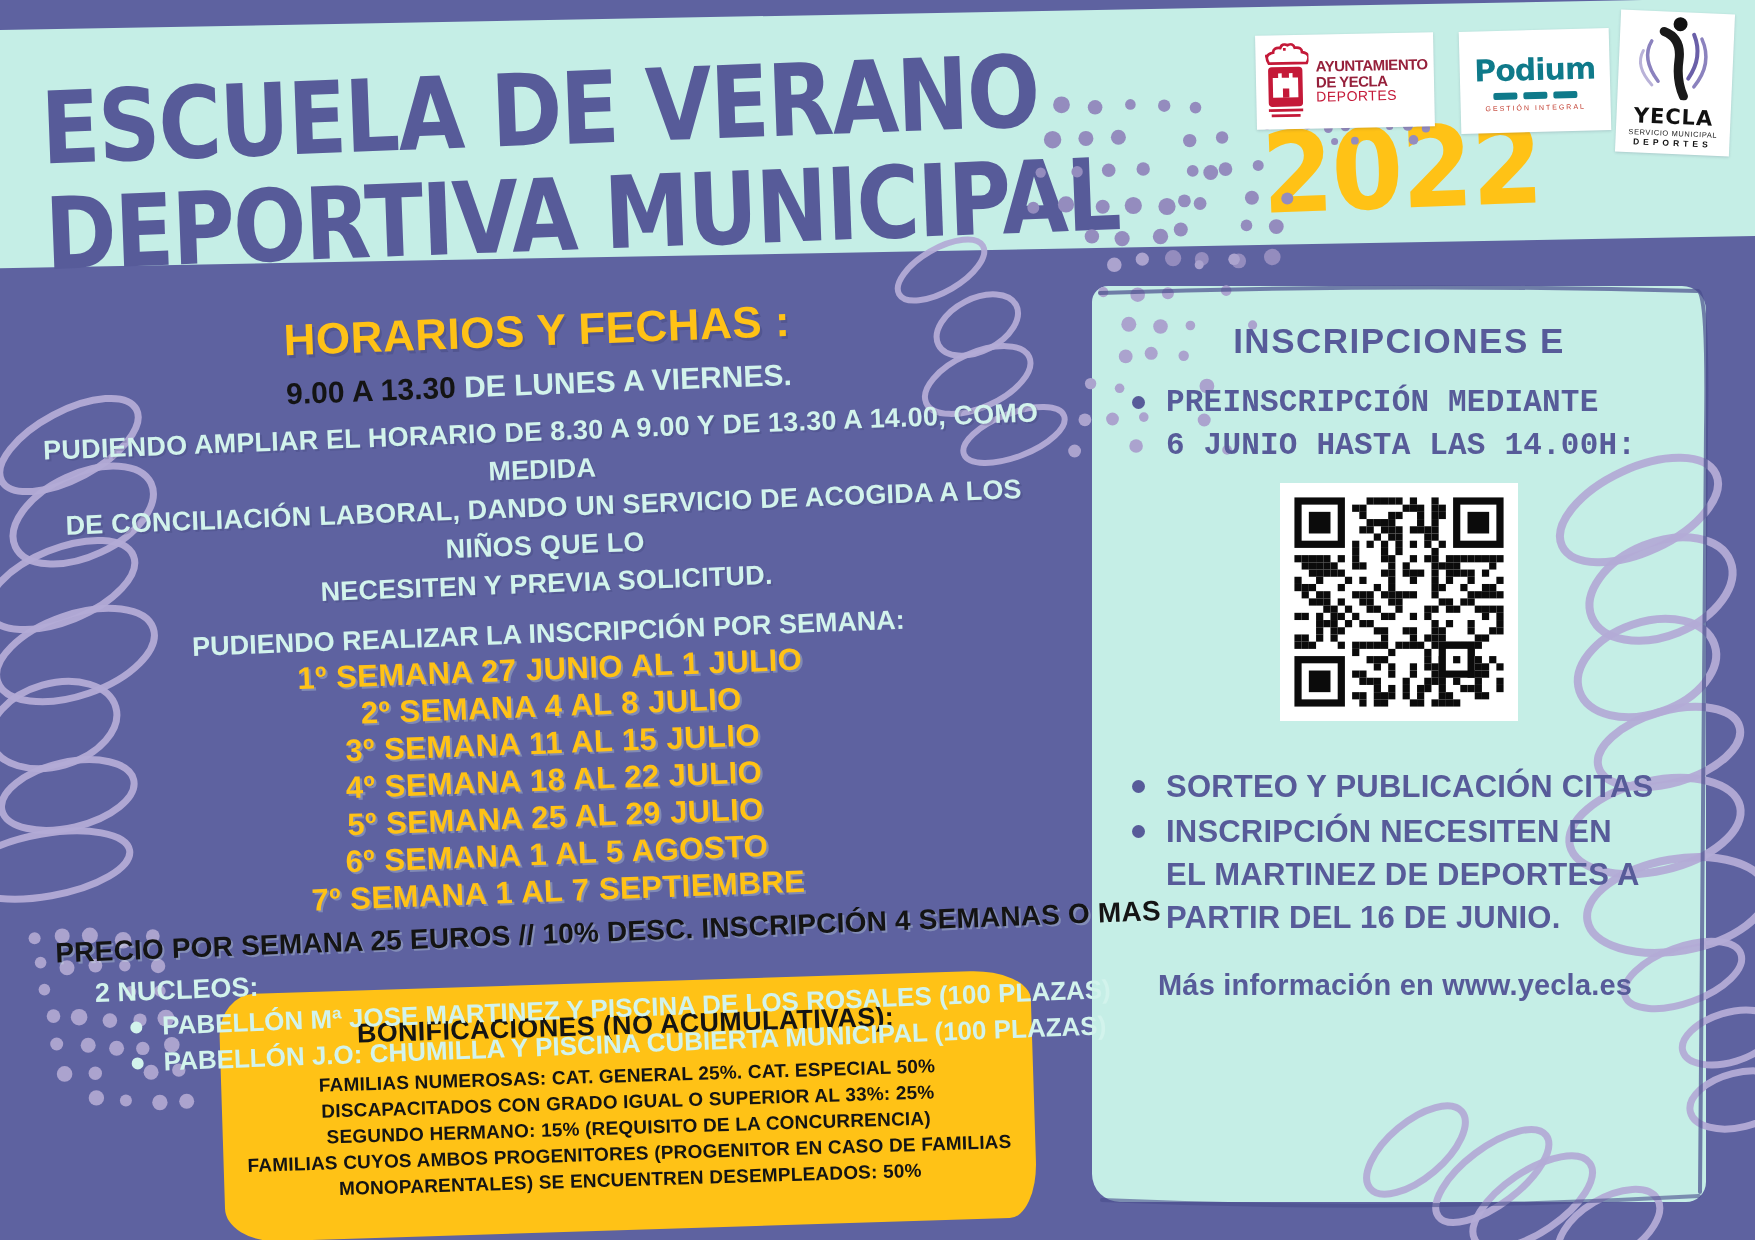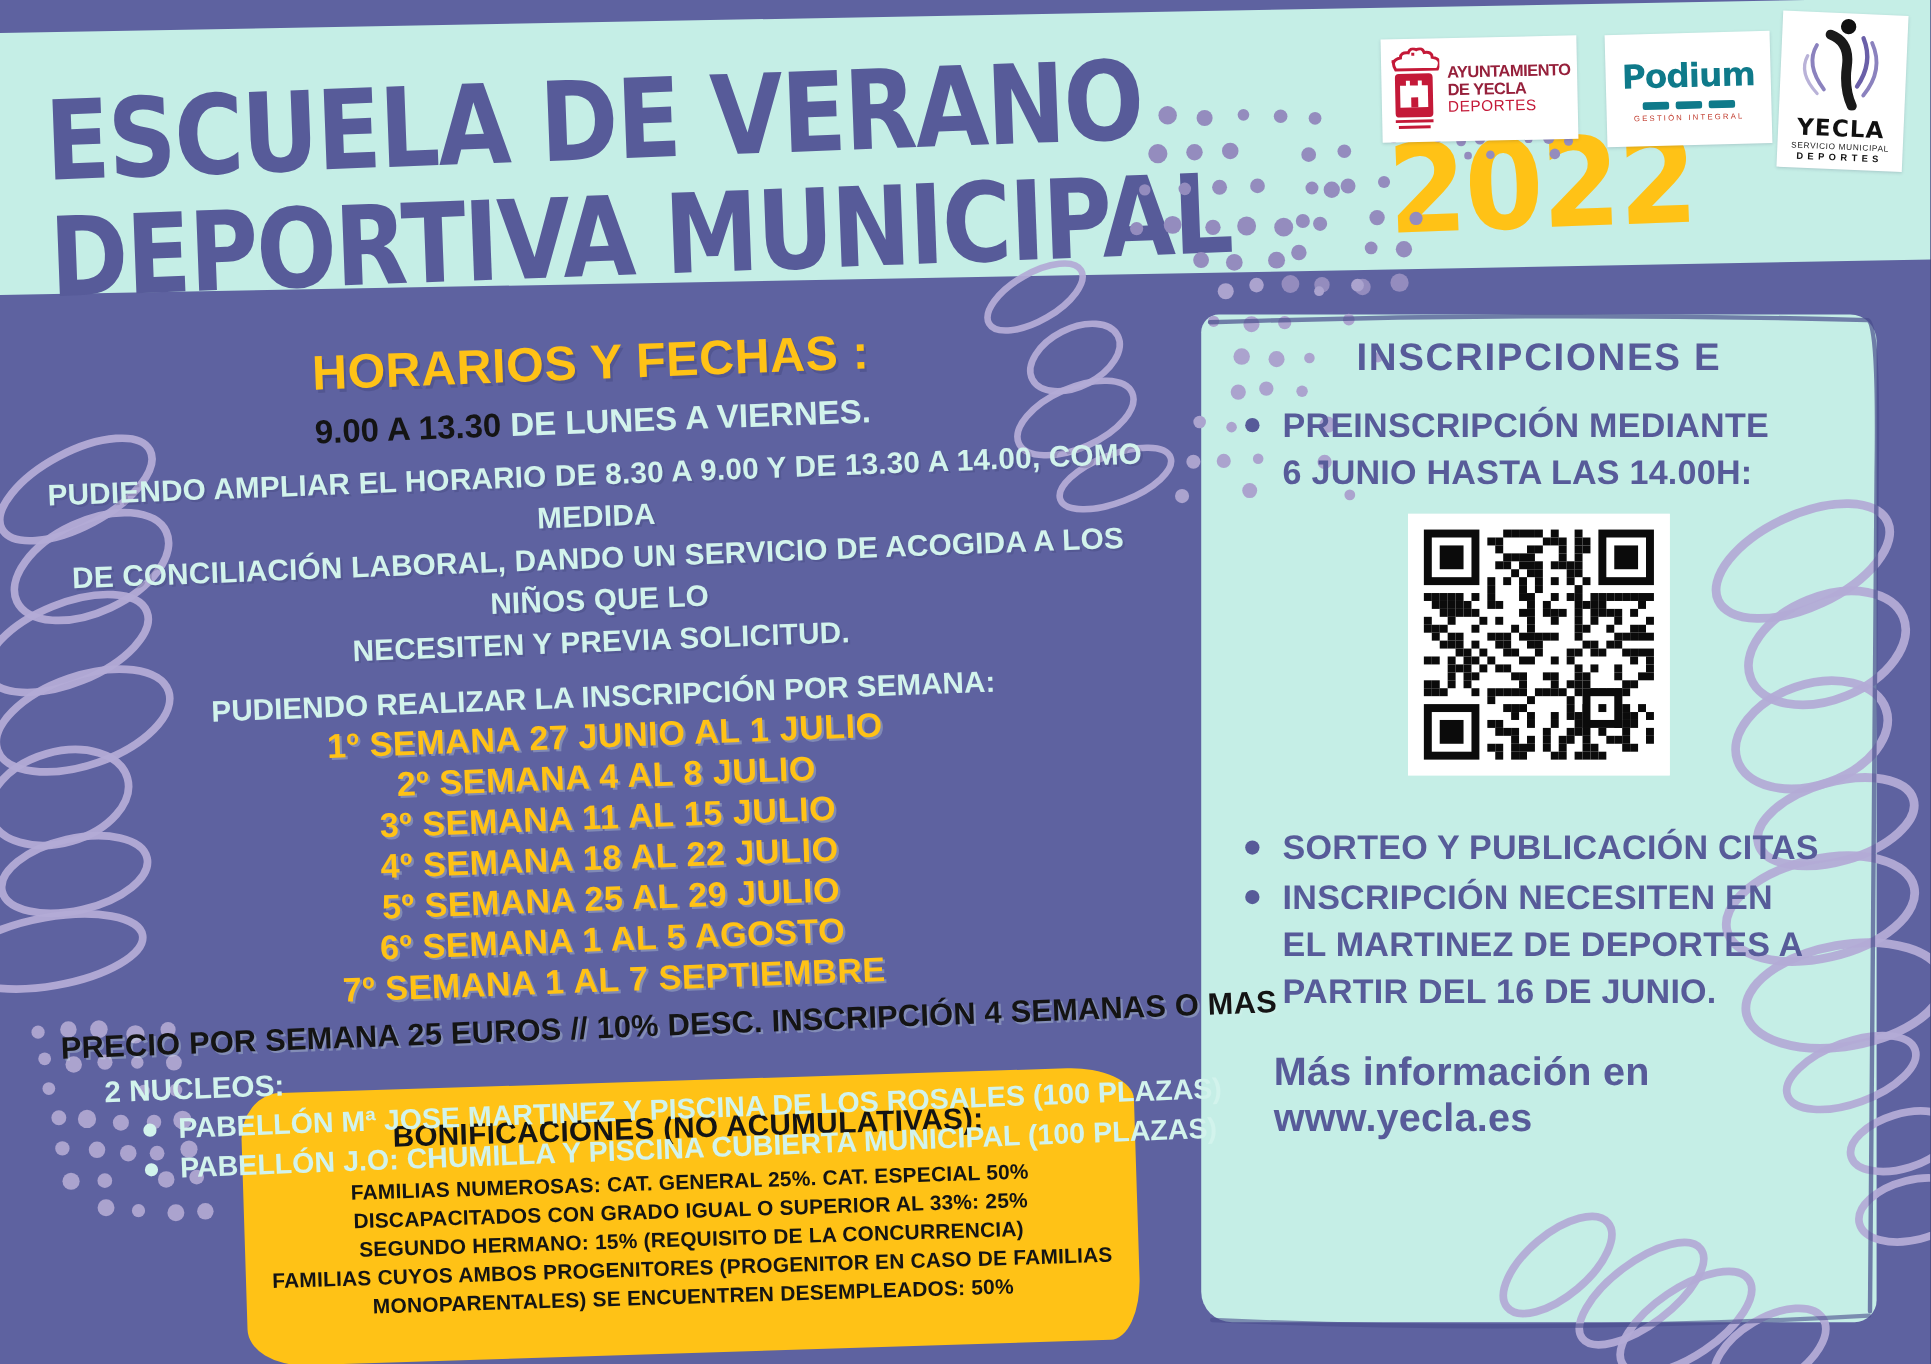--- a/index.html
+++ b/index.html
@@ -60,30 +60,30 @@
   
   .bonus{position:absolute;left:222px;top:982px;width:812px;height:248px;z-index:3;
          background:var(--yellow,#FFC216);transform:rotate(-1.8deg);
          border-radius:36px 60px 28px 52px / 42px 30px 56px 34px;
          color:var(--black,#141414);text-align:center;}
   .bonus-heading{margin-top:28px;font-size:27px;letter-spacing:.3px;}
   .bonus-lines{margin-top:22px;font-size:19px;line-height:26px;letter-spacing:.2px;}
   
   .panel{position:absolute;left:1092px;top:286px;width:614px;height:916px;z-index:3;
          background:var(--panel,#C5EEE6);border-radius:16px 24px 20px 28px;}
-  .panel-content{position:absolute;left:1092px;top:286px;width:614px;height:916px;z-index:6;
+  .panel-content{position:absolute;left:1092px;top:302px;width:614px;height:916px;z-index:6;
          color:var(--title,#575B99);}
   .panel-heading{margin-top:16px;text-align:center;font-size:35px;line-height:45px;letter-spacing:1.5px;}
   .pbullet{position:relative;margin-left:40px;margin-right:14px;padding-left:34px;
            font-size:31px;line-height:43px;letter-spacing:.2px;}
   .pbullet .bdot{position:absolute;left:0;top:15px;width:13px;height:13px;border-radius:50%;
                  background:var(--title,#575B99);}
-  .b1{margin-top:18px;} .b2{margin-top:44px;} .b3{margin-top:2px;}
+  .b1{margin-top:18px;font-family:Liberation Mono, monospace;} .b2{margin-top:44px;} .b3{margin-top:2px;}
   .qr-wrap{margin:16px auto 0 auto;width:238px;height:238px;background:#fff;}
-  .panel-footer{margin-top:30px;margin-left:66px;font-size:36px;letter-spacing:.2px;}
+  .panel-footer{margin-top:30px;margin-left:66px;font-size:29px;letter-spacing:.2px;}
   
   #decor{position:absolute;inset:0;z-index:4;pointer-events:none;}
 </style>
 </head>
 <body>
 
 <div id="page">
 
   <div class="banner">
     <div class="banner-inner">

